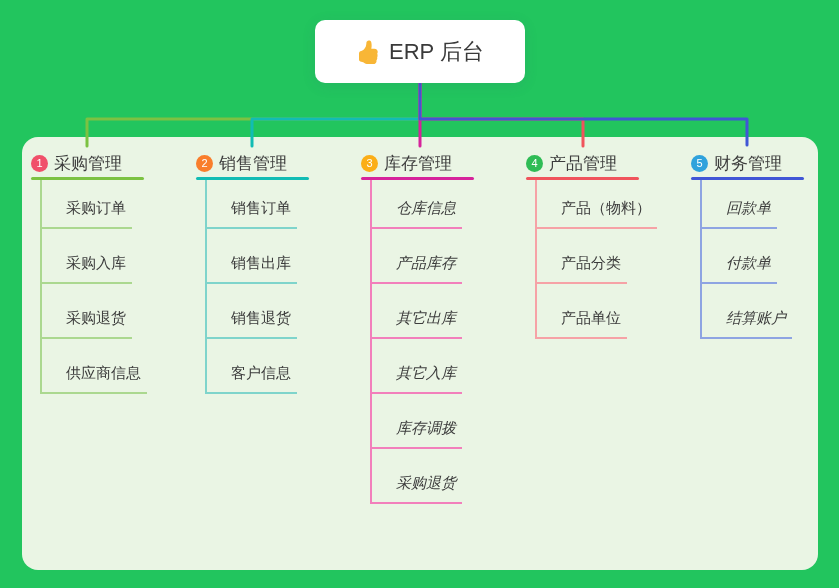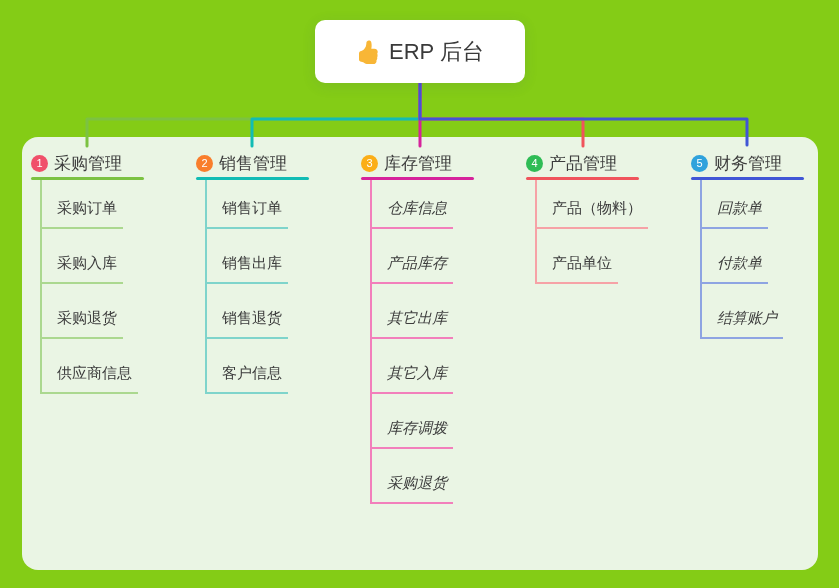--- a/index.html
+++ b/index.html
@@ -1,18 +1,18 @@
 <!DOCTYPE html>
 <html><head>
 <meta charset="utf-8">
 <style>
   * { margin: 0; padding: 0; box-sizing: border-box; }
   html, body { width: 839px; height: 588px; background: #ffffff; overflow: hidden;
     font-family: "Liberation Sans", "DejaVu Sans", sans-serif; }
-  .canvas { position: relative; width: 839px; height: 588px; background: #84cc16; }
+  .canvas { position: relative; width: 839px; height: 588px; background: #22c55e; }
 
   
   .panel { position: absolute; left: 22px; top: 137px; width: 796px; height: 433px;
     background: #EAF5E4; border-radius: 16px; }
 
   
   .connectors { position: absolute; left: 0; top: 0; width: 839px; height: 588px; pointer-events: none; }
 
   
   .root-node { position: absolute; left: 315px; top: 20px; width: 210px; height: 63px;
@@ -26,21 +26,21 @@
     display: flex; align-items: center; gap: 6px; }
   .badge { width: 17px; height: 17px; border-radius: 50%; color: #fff; font-size: 11px;
     line-height: 17px; text-align: center; flex: 0 0 17px; }
   .branch-label { font-size: 17px; color: #3c3c3c; white-space: nowrap; }
   .underline { position: absolute; left: 0; top: 31px; width: 113px; height: 3px; border-radius: 2px; }
 
   
   .children { position: absolute; top: 180px; border-left: 2px solid; }
   .child-row { height: 55px; display: flex; align-items: flex-end; }
   .child-row:first-child { height: 49px; }
-  .child { padding: 0 6px 9px 15px; border-bottom: 2px solid; white-space: nowrap;
+  .child { padding: 0 6px 9px 24px; border-bottom: 2px solid; white-space: nowrap;
     font-size: 15px; color: #3c3c3c; }
 
   
   .b1 .underline { background: #7CC242; } .b1.children, .b1 .child { border-color: #ABD88F; }
   .b2 .underline { background: #12BCB4; } .b2.children, .b2 .child { border-color: #7FD4CB; }
   .b3 .underline { background: #D6239B; } .b3.children, .b3 .child { border-color: #F27FBB; font-style: italic; }
   .b4 .underline { background: #F0545C; } .b4.children, .b4 .child { border-color: #F6A2A6; }
   .b5 .underline { background: #4156D6; } .b5.children, .b5 .child { border-color: #8EA4E2; font-style: italic; }
   .badge1 { background: #F0506A; } .badge2 { background: #F97E2C; } .badge3 { background: #FBAE17; }
   .badge4 { background: #2FBC55; } .badge5 { background: #2FA2DC; }
@@ -139,20 +139,23 @@
   <div class="branch-header b4 x4">
     <span class="badge badge4">4</span>
     <span class="branch-label">产品管理</span>
     <span class="underline"></span>
   </div>
   <div class="children b4 cx4">
     <div class="child-row">
         <div class="child">产品（物料）</div>
       </div>
     <div class="child-row">
+        <div class="child">产品分类</div>
+      </div>
+    <div class="child-row">
         <div class="child">产品单位</div>
       </div>
   </div>
 
   <div class="branch-header b5 x5">
     <span class="badge badge5">5</span>
     <span class="branch-label">财务管理</span>
     <span class="underline"></span>
   </div>
   <div class="children b5 cx5">

